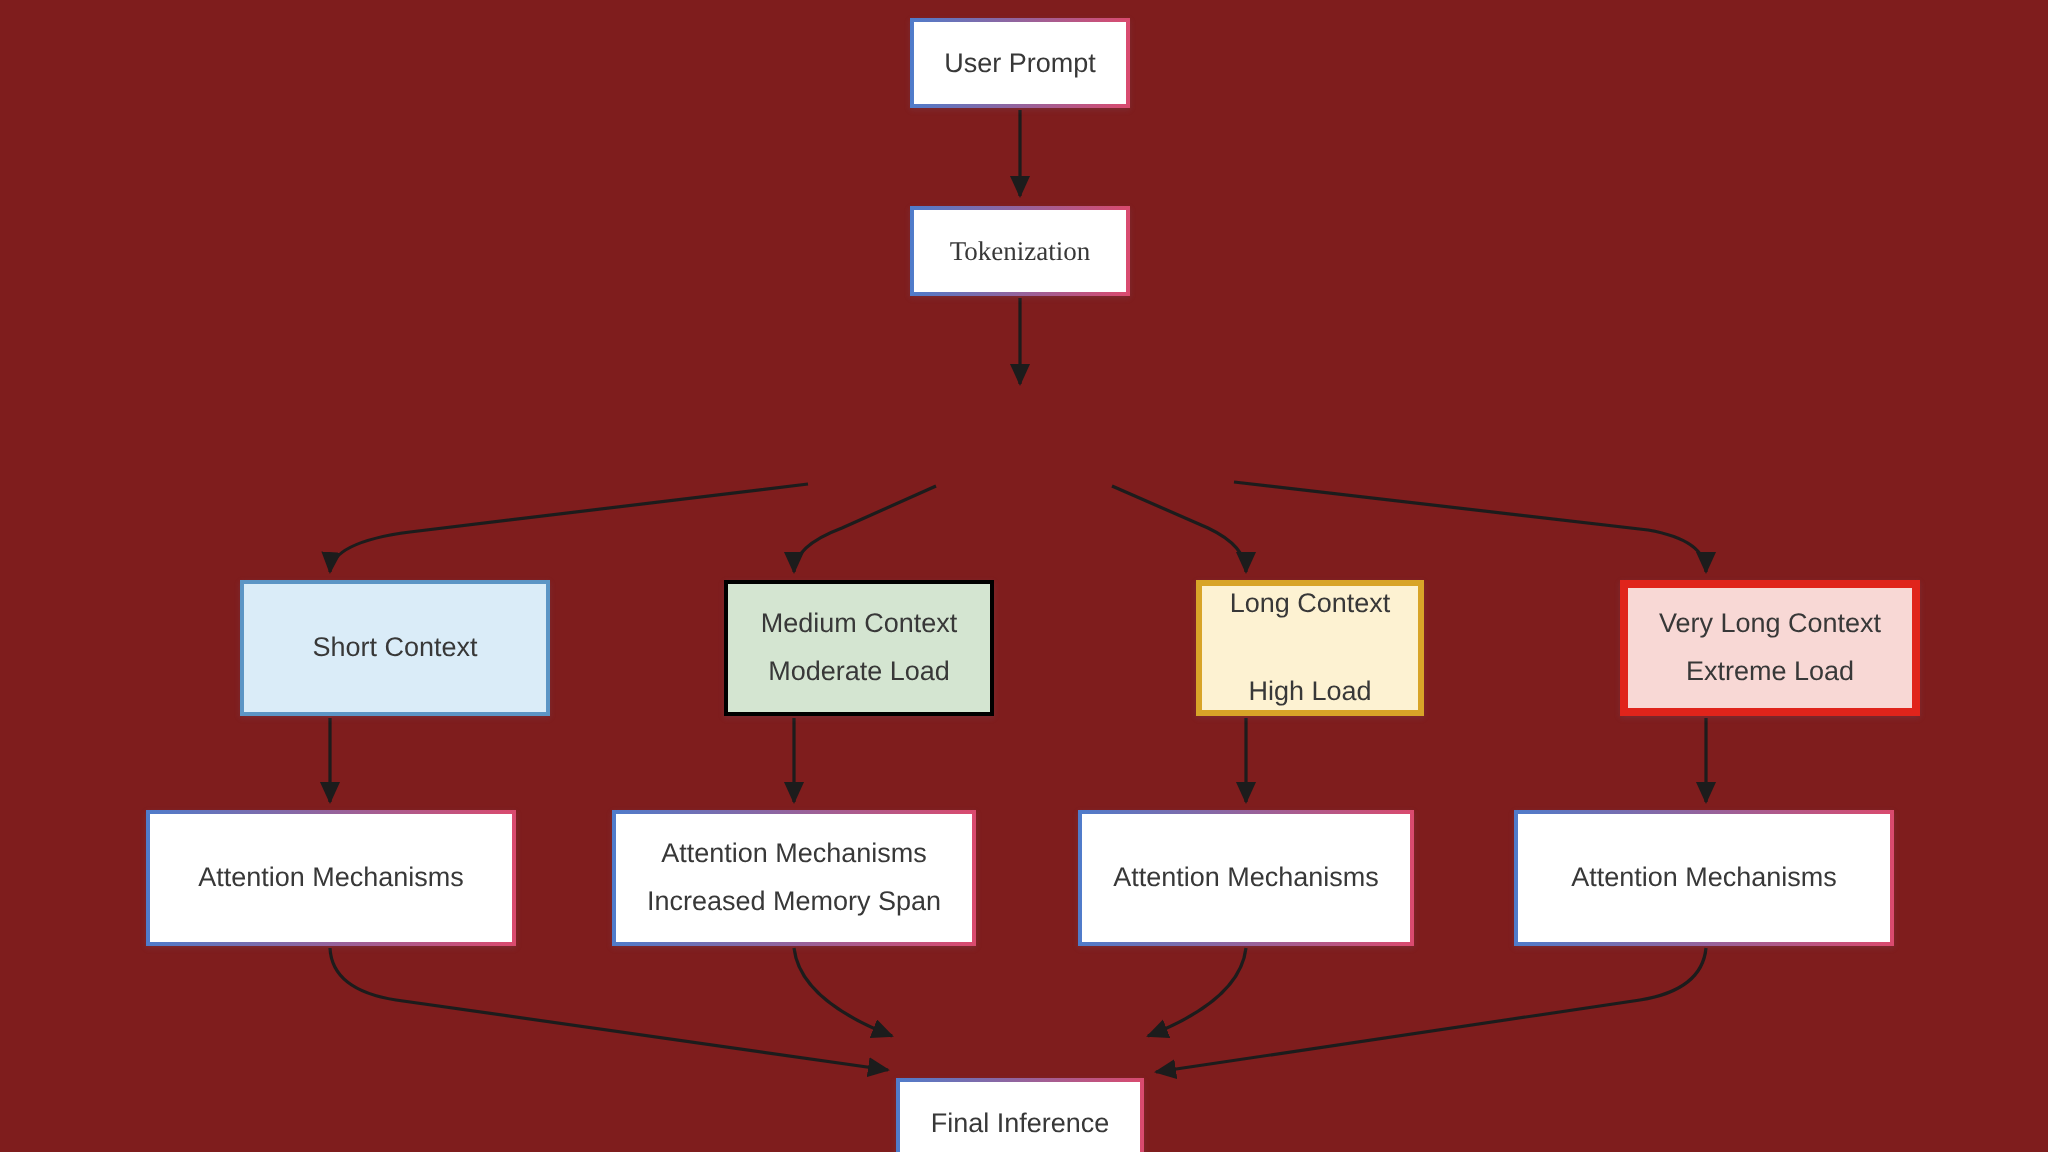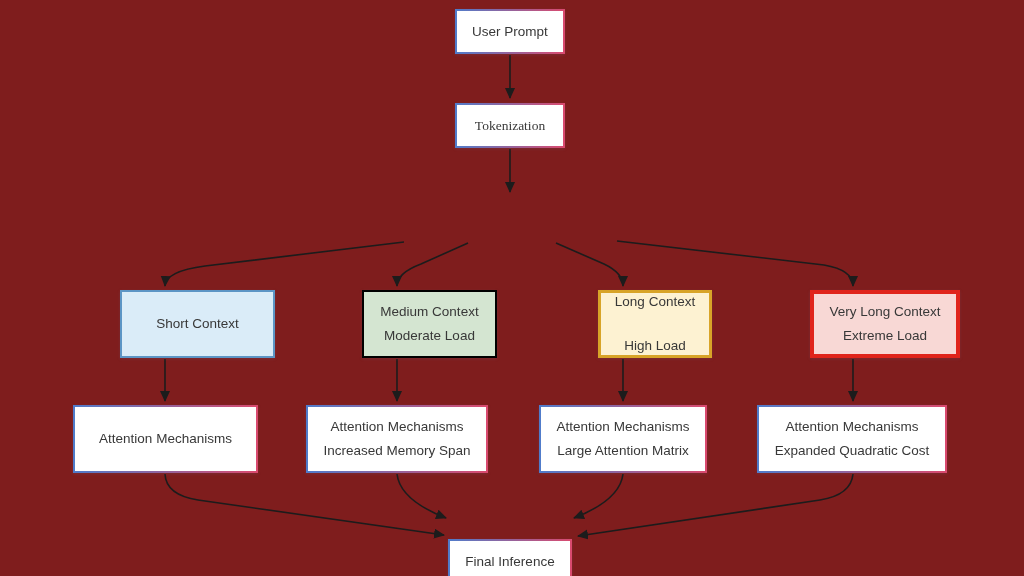--- a/index.html
+++ b/index.html
@@ -129,28 +129,26 @@
   <div class="gwrap two" id="n-att2">
     <div class="inner">
       <span class="lbl">Attention Mechanisms</span>
       <span class="lbl">Increased Memory Span</span>
     </div>
   </div>
 
   <div class="gwrap two" id="n-att3">
     <div class="inner">
       <span class="lbl">Attention Mechanisms</span>
-      <span class="lbl">Large Attention Matrix</span>
     </div>
   </div>
 
   <div class="gwrap two" id="n-att4">
     <div class="inner">
       <span class="lbl">Attention Mechanisms</span>
-      <span class="lbl">Expanded Quadratic Cost</span>
     </div>
   </div>
 
   <div class="gwrap" id="n-final">
     <div class="inner">
       <span class="lbl">Final Inference</span>
     </div>
   </div>
 
 </div>

